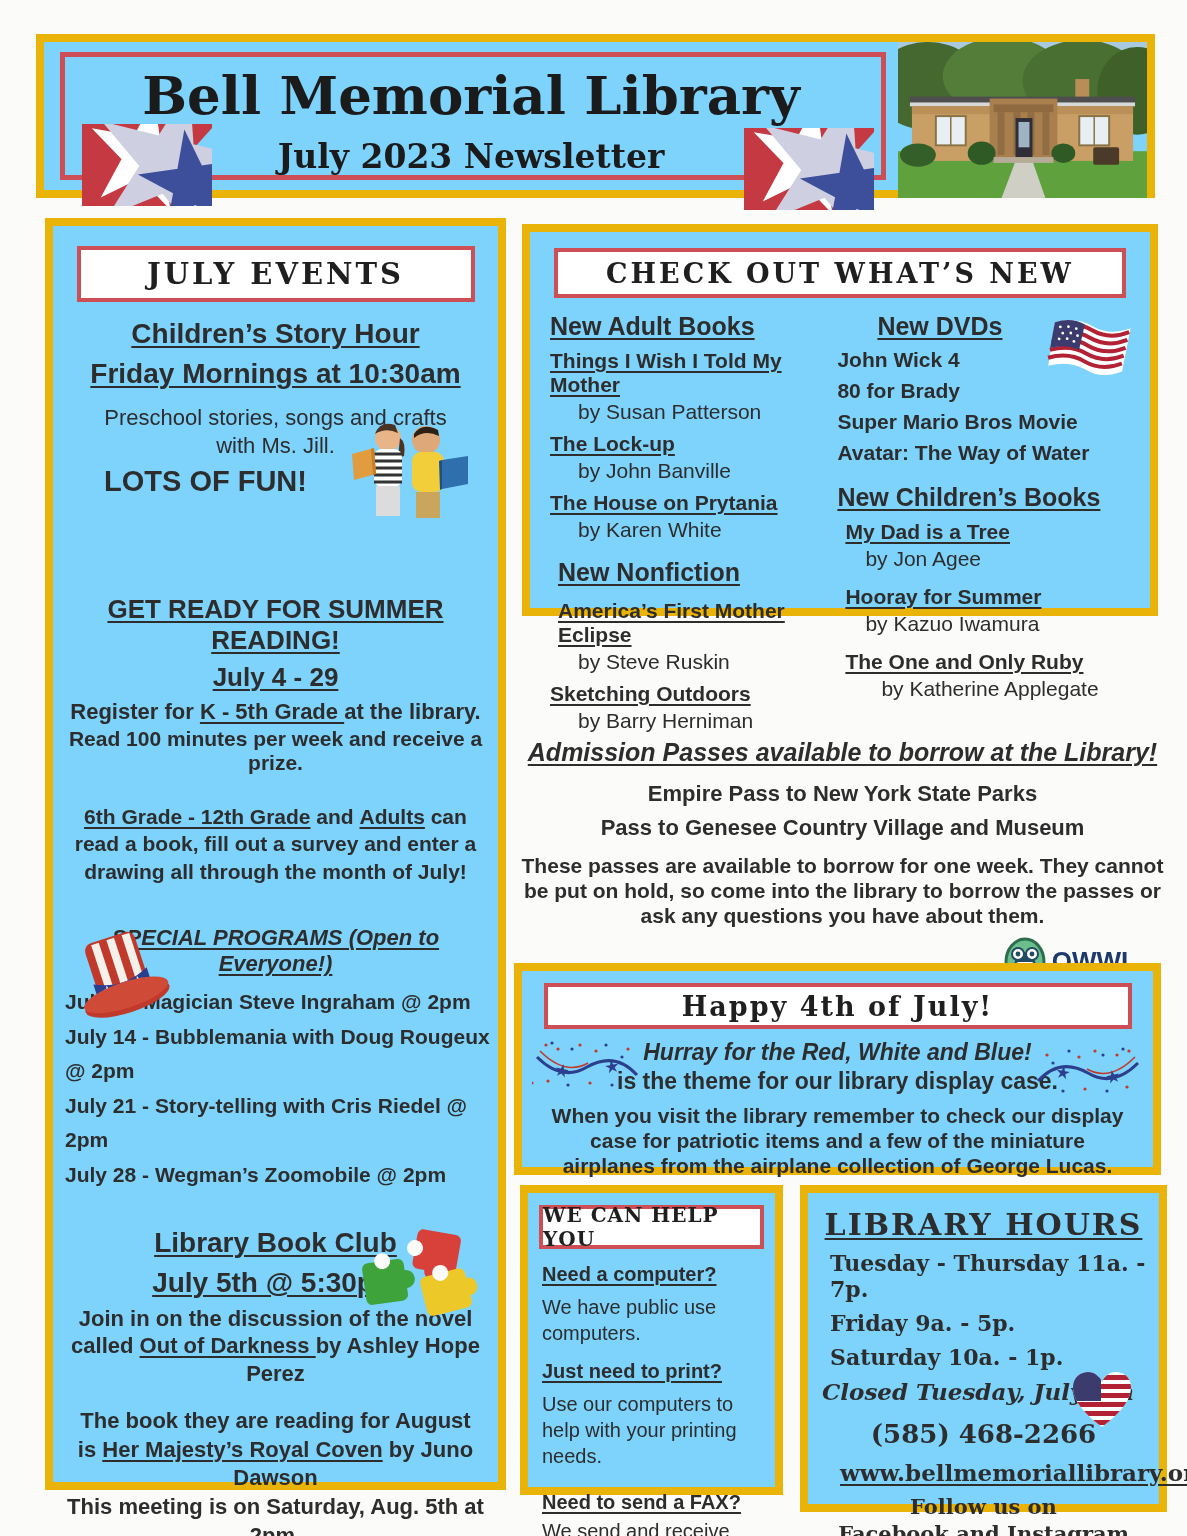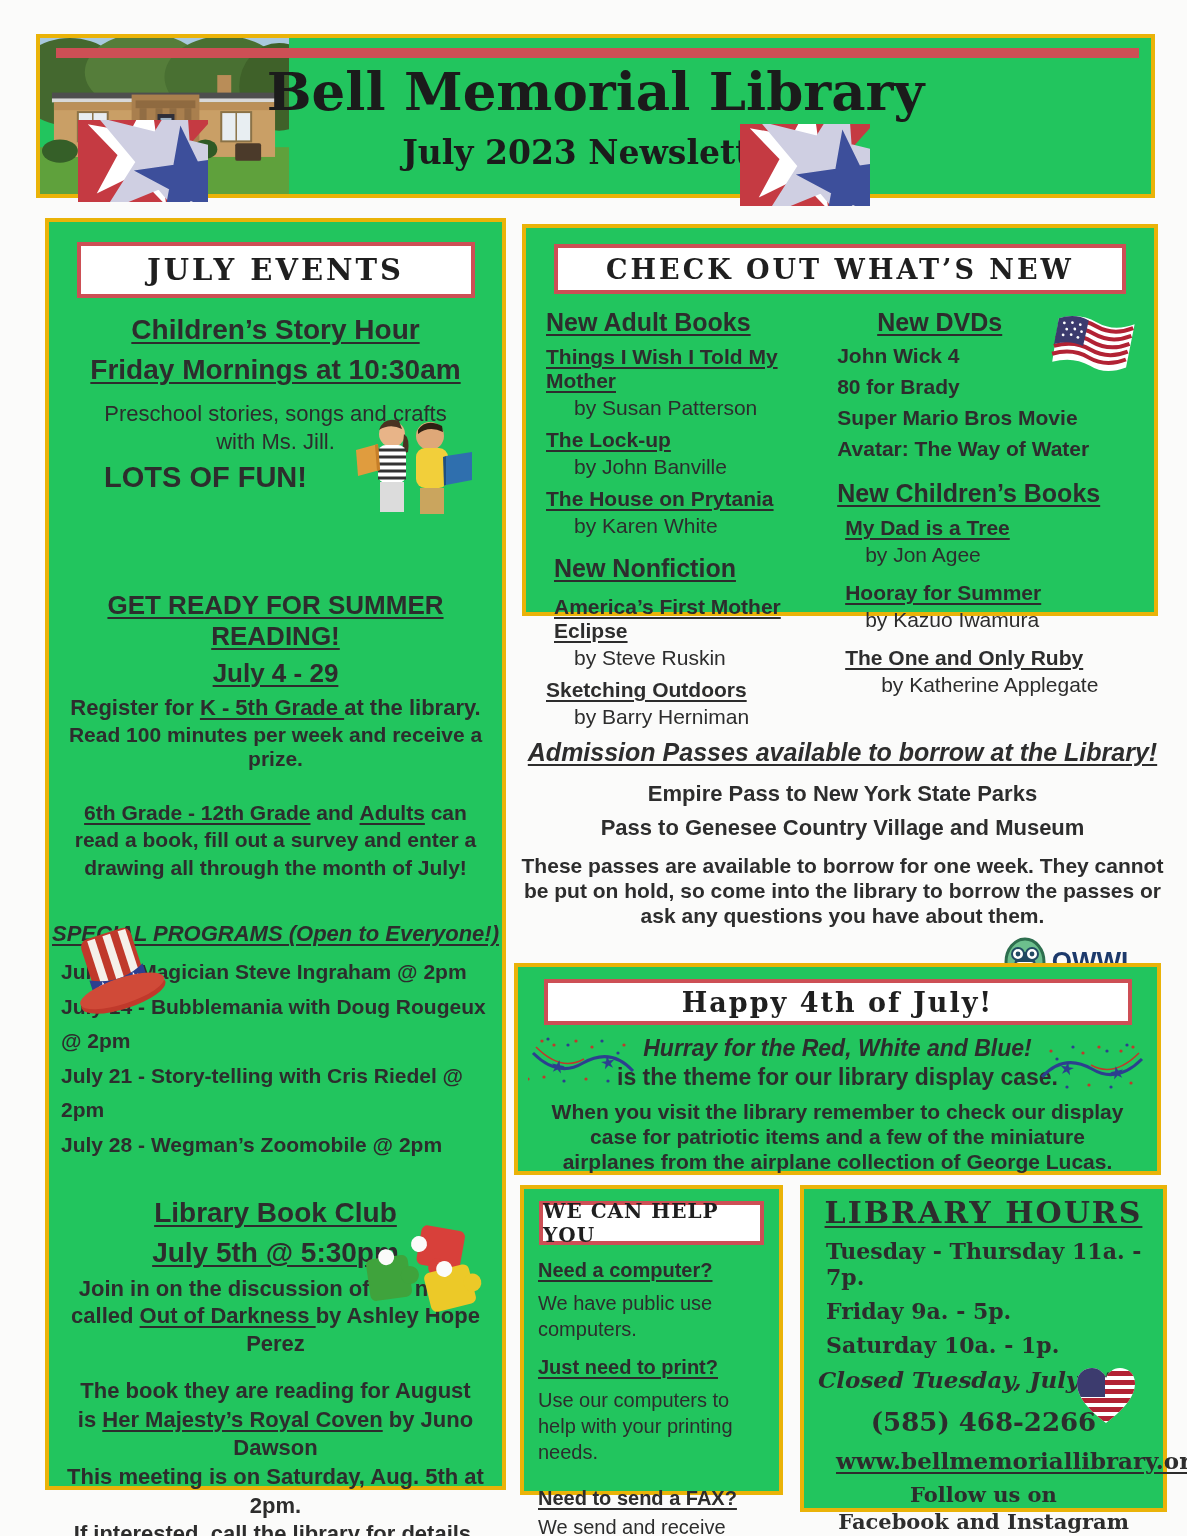--- a/index.html
+++ b/index.html
@@ -1,19 +1,19 @@
 <!DOCTYPE html>
 <html><head>
 <meta charset="utf-8">
 <style>
   html,body{margin:0;padding:0;background:#e9e9e9;}
   .page{position:relative;width:1187px;height:1536px;background:#fbfbfa;overflow:hidden;
         font-family:"Liberation Sans",sans-serif;color:#2d2d2d;}
   .abs{position:absolute;}
-  .box-blue{border:4px solid #eab308;background:#22c55e;box-sizing:border-box;flex-direction:column;}
+  .box-blue{border:8px solid #eab308;background:#7dd3fc;box-sizing:border-box;}
   .red-title{border:4px solid #cd4f55;background:#fff;box-sizing:border-box;
              display:flex;align-items:center;justify-content:center;
              font-family:"DejaVu Serif",serif;font-weight:bold;color:#1f1f1f;}
   .stencil{letter-spacing:3px;}
   .u{text-decoration:underline;text-decoration-thickness:2px;text-underline-offset:3px;}
   .b{font-weight:bold;}
   .i{font-style:italic;}
   .ctr{text-align:center;}
 
   
@@ -59,21 +59,21 @@
   #happy-body{font-size:21px;margin-top:8px;line-height:1.2;padding:0 26px;}
 
   
   #help-box{left:520px;top:1185px;width:263px;height:310px;}
   #help-head{margin:12px auto 0;width:225px;height:44px;font-size:20px;letter-spacing:1px;}
   .help-q{font-size:20px;font-weight:bold;margin:14px 0 0 14px;}
   .help-a{font-size:20px;margin:8px 14px 0 14px;line-height:1.3;}
 
   
   #hours-box{left:800px;top:1185px;width:367px;height:327px;}
-  #hours-head{margin-top:6px;text-align:center;font-family:"DejaVu Serif",serif;font-weight:bold;
+  #hours-head{margin-top:14px;text-align:center;font-family:"DejaVu Serif",serif;font-weight:bold;
               font-size:30px;letter-spacing:2px;}
   .hr-line{font-family:"DejaVu Serif",serif;font-weight:bold;font-size:22px;margin:8px 0 0 22px;}
   #hr-closed{font-family:"DejaVu Serif",serif;font-weight:bold;font-style:italic;font-size:23px;margin:8px 0 0 14px;}
   #hr-phone{font-family:"DejaVu Serif",serif;font-weight:bold;font-size:26px;text-align:center;margin-top:14px;}
   #hr-web{font-family:"DejaVu Serif",serif;font-weight:bold;font-size:23px;text-align:center;margin-top:10px;padding-left:32px;}
   .hr-follow{font-family:"DejaVu Serif",serif;font-weight:bold;font-size:21px;text-align:center;margin-top:2px;}
 </style>
 </head>
 <body>
 

